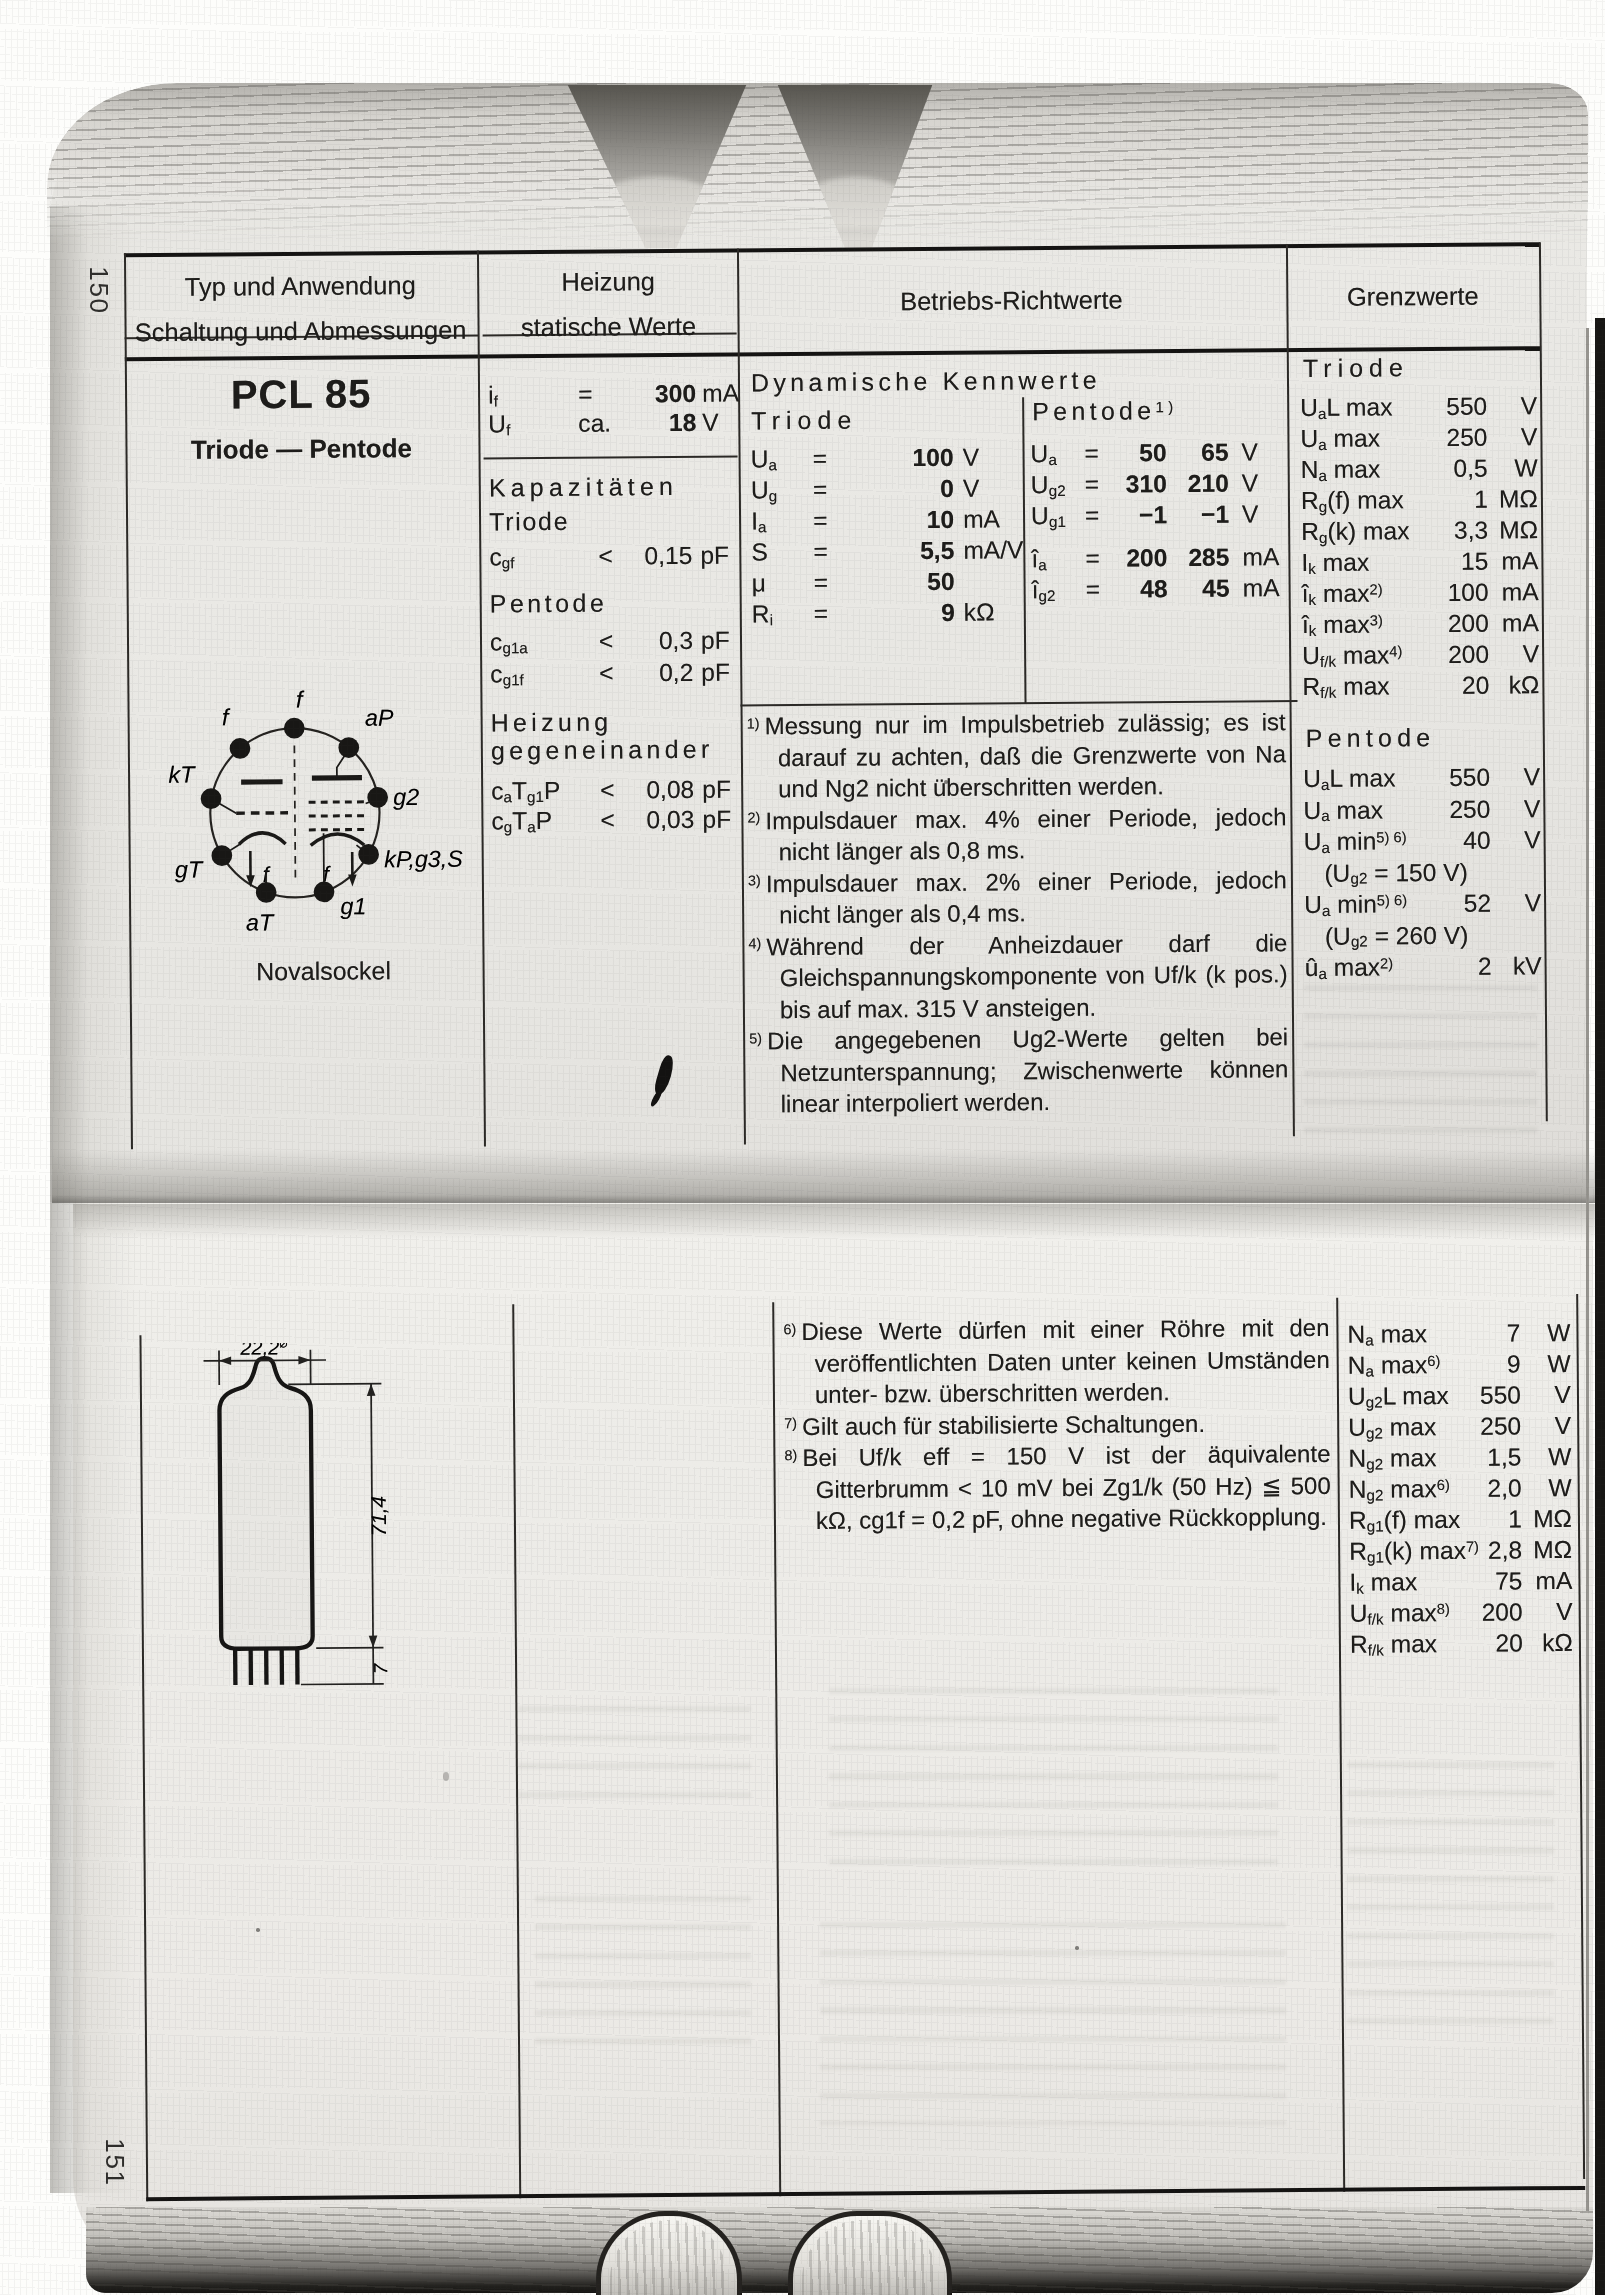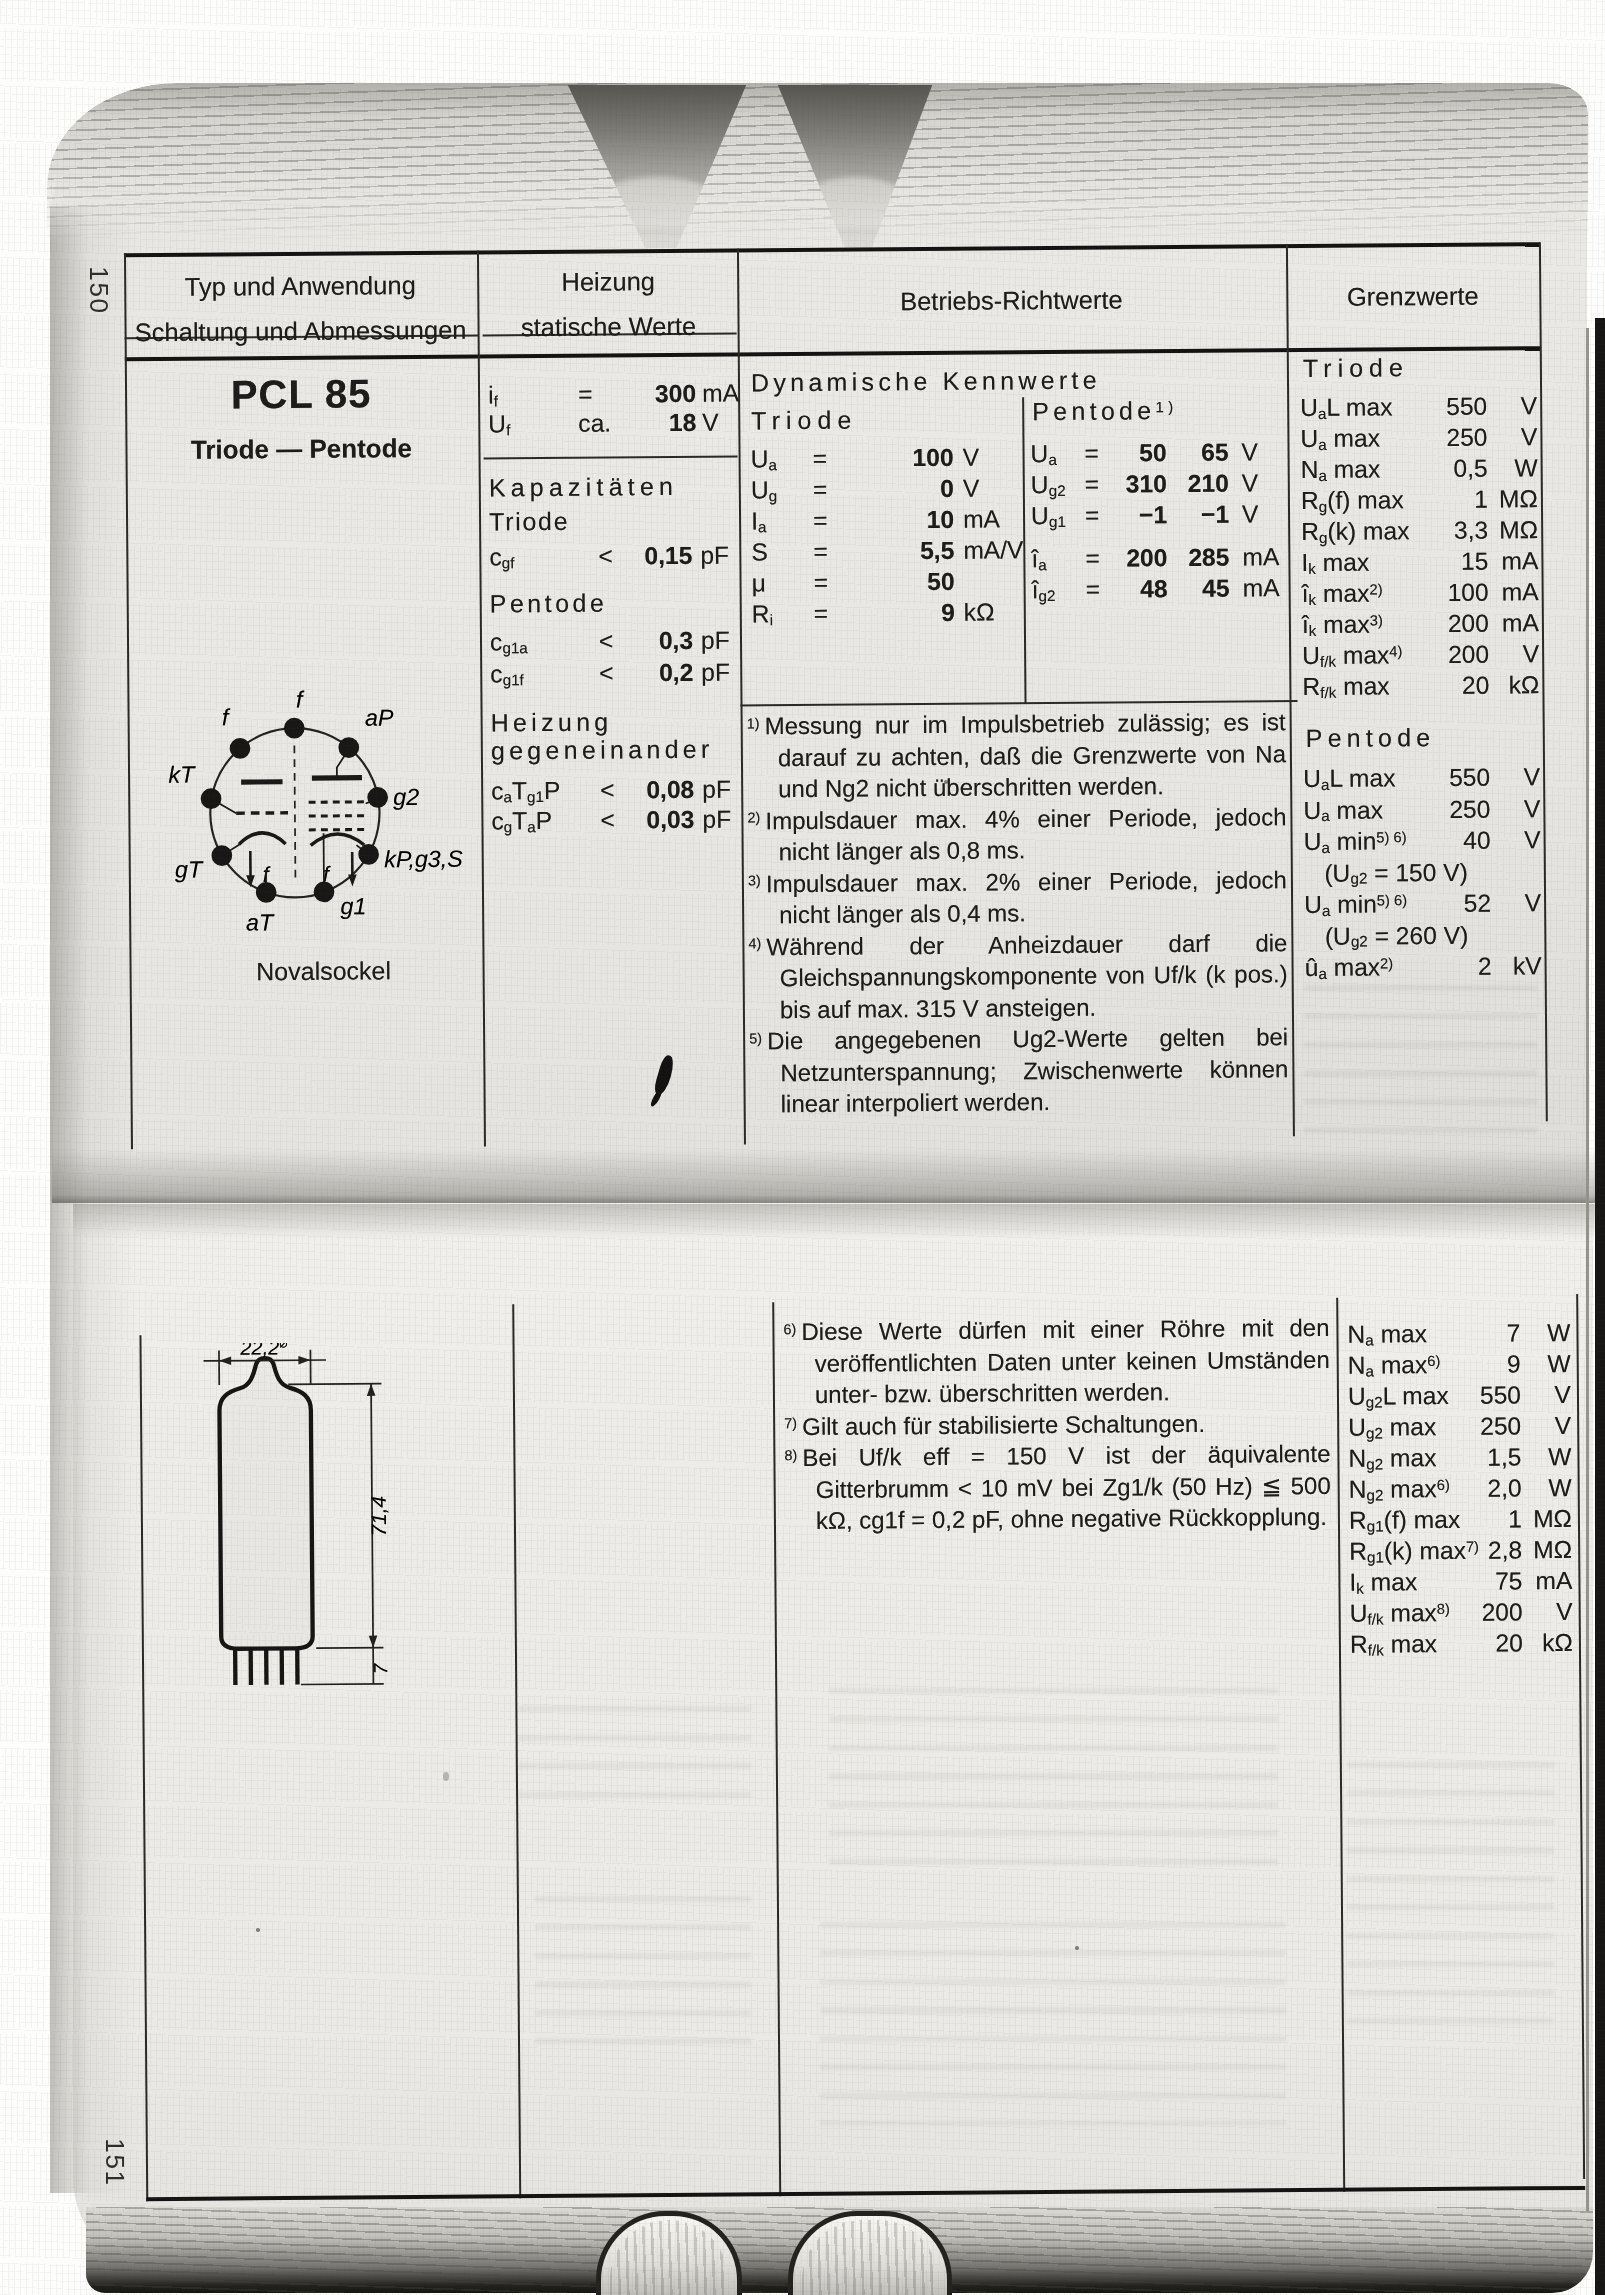--- a/index.html
+++ b/index.html
@@ -62,21 +62,21 @@
   .h{letter-spacing:4.3px;font-size:25px;white-space:nowrap;}
   .rows{font-size:24.6px;}
   .row{position:relative;height:var(--rh);line-height:var(--rh);}
   .row .lbl{position:absolute;left:0;top:0;white-space:pre;}
   .row .eq,.row .v1,.row .v2,.row .u{position:absolute;top:0;}
   .row .v1,.row .v2{text-align:right;font-weight:700;}
   .row .u{white-space:pre;}
   sub{font-size:.62em;line-height:0;position:relative;top:.18em;vertical-align:baseline;}
   sup{font-size:.6em;line-height:0;position:relative;top:-.45em;vertical-align:baseline;}
   .heiz .eq{left:90px}.heiz .v1{left:122px;width:86px}.heiz .u{left:214px}
-  .kap .eq{left:109px}.kap .v1{left:117px;width:86px;font-weight:700}.kap .u{left:211px}
+  .kap .eq{left:109px}.kap .v1{left:117px;width:86px;font-weight:400}.kap .u{left:211px}
   .dynT .eq{left:62px}.dynT .v1{left:95px;width:108px}.dynT .u{left:212px}
   .dynP .eq{left:54px}.dynP .v1{left:76px;width:60px}.dynP .v2{left:141px;width:57px}.dynP .u{left:211px}
   .dynP .row:nth-child(4){margin-top:12px;}
   .gw .v1{left:78px;width:109px;font-weight:400}.gw .u{left:192px;width:45px;text-align:right}
   .gw2 .v1{left:69px;width:104px;font-weight:400}.gw2 .u{left:178px;width:45px;text-align:right}
   .fn{font-size:24px;line-height:31.5px;text-align:justify;padding-left:31px;text-indent:-31px;}
   .fn sup{margin-right:5.2px;}
   .desc div{font-size:24.6px;line-height:31px;text-align:justify;text-align-last:justify;white-space:nowrap;}
   .desc div:last-child{text-align-last:left;}
   .nenn div{font-size:25px;line-height:32px;white-space:nowrap;}

